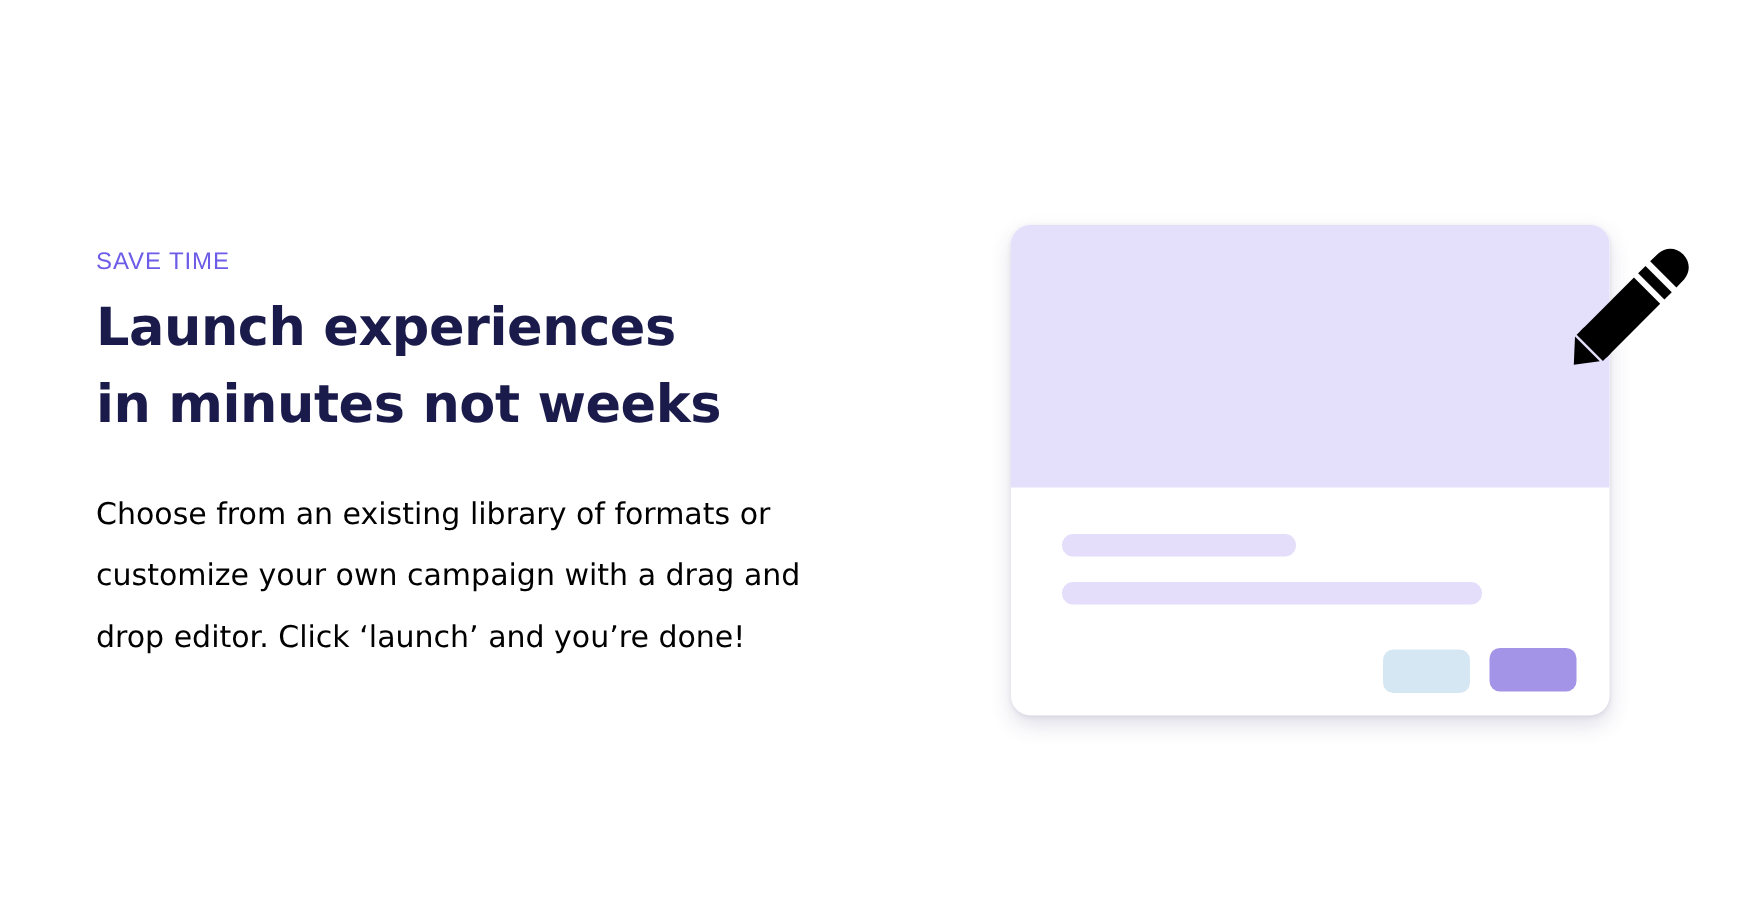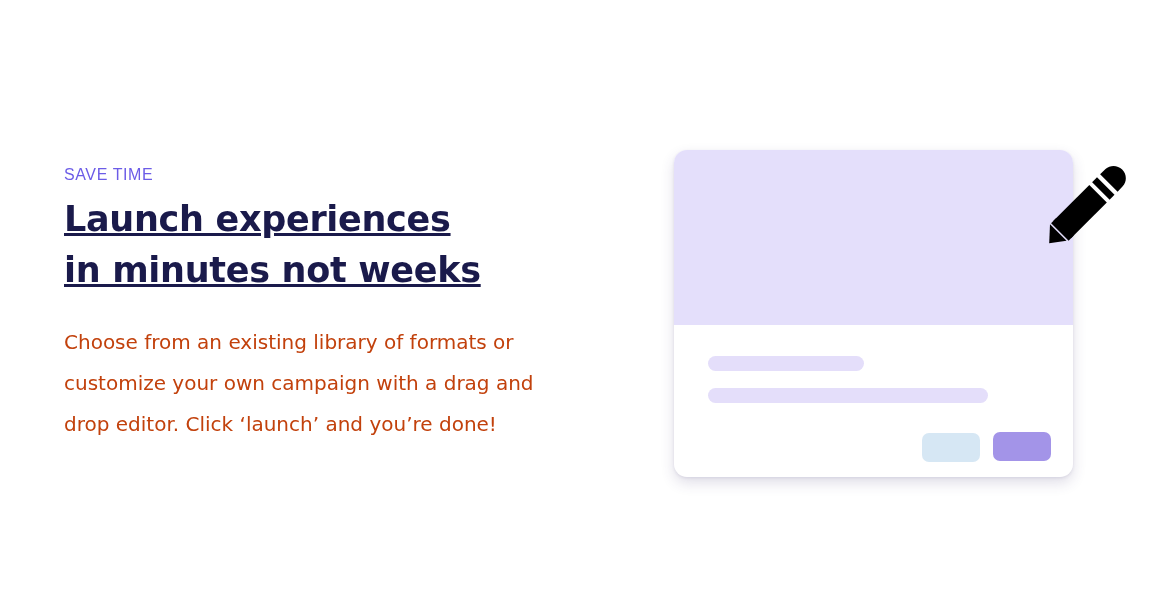--- a/index.html
+++ b/index.html
@@ -42,29 +42,28 @@
 
   .headline {
     font-family: "DejaVu Sans", sans-serif;
     font-size: 35px;
     line-height: 51px;
     font-weight: 700;
     color: #1a1a4b;
     letter-spacing: -0.3px;
     margin: 0 0 26px 0;
     max-width: 420px;
-    text-decoration: underline;
   }
 
   .body-copy {
     font-family: "DejaVu Sans", sans-serif;
     font-size: 20px;
     line-height: 41px;
     font-weight: 400;
-    color: #c2410c;
+    color: #000000;
     margin: 0;
     max-width: 510px;
   }
 
   
   .illustration {
     position: absolute;
     left: 674px;
     top: 136px;
     width: 399px;

